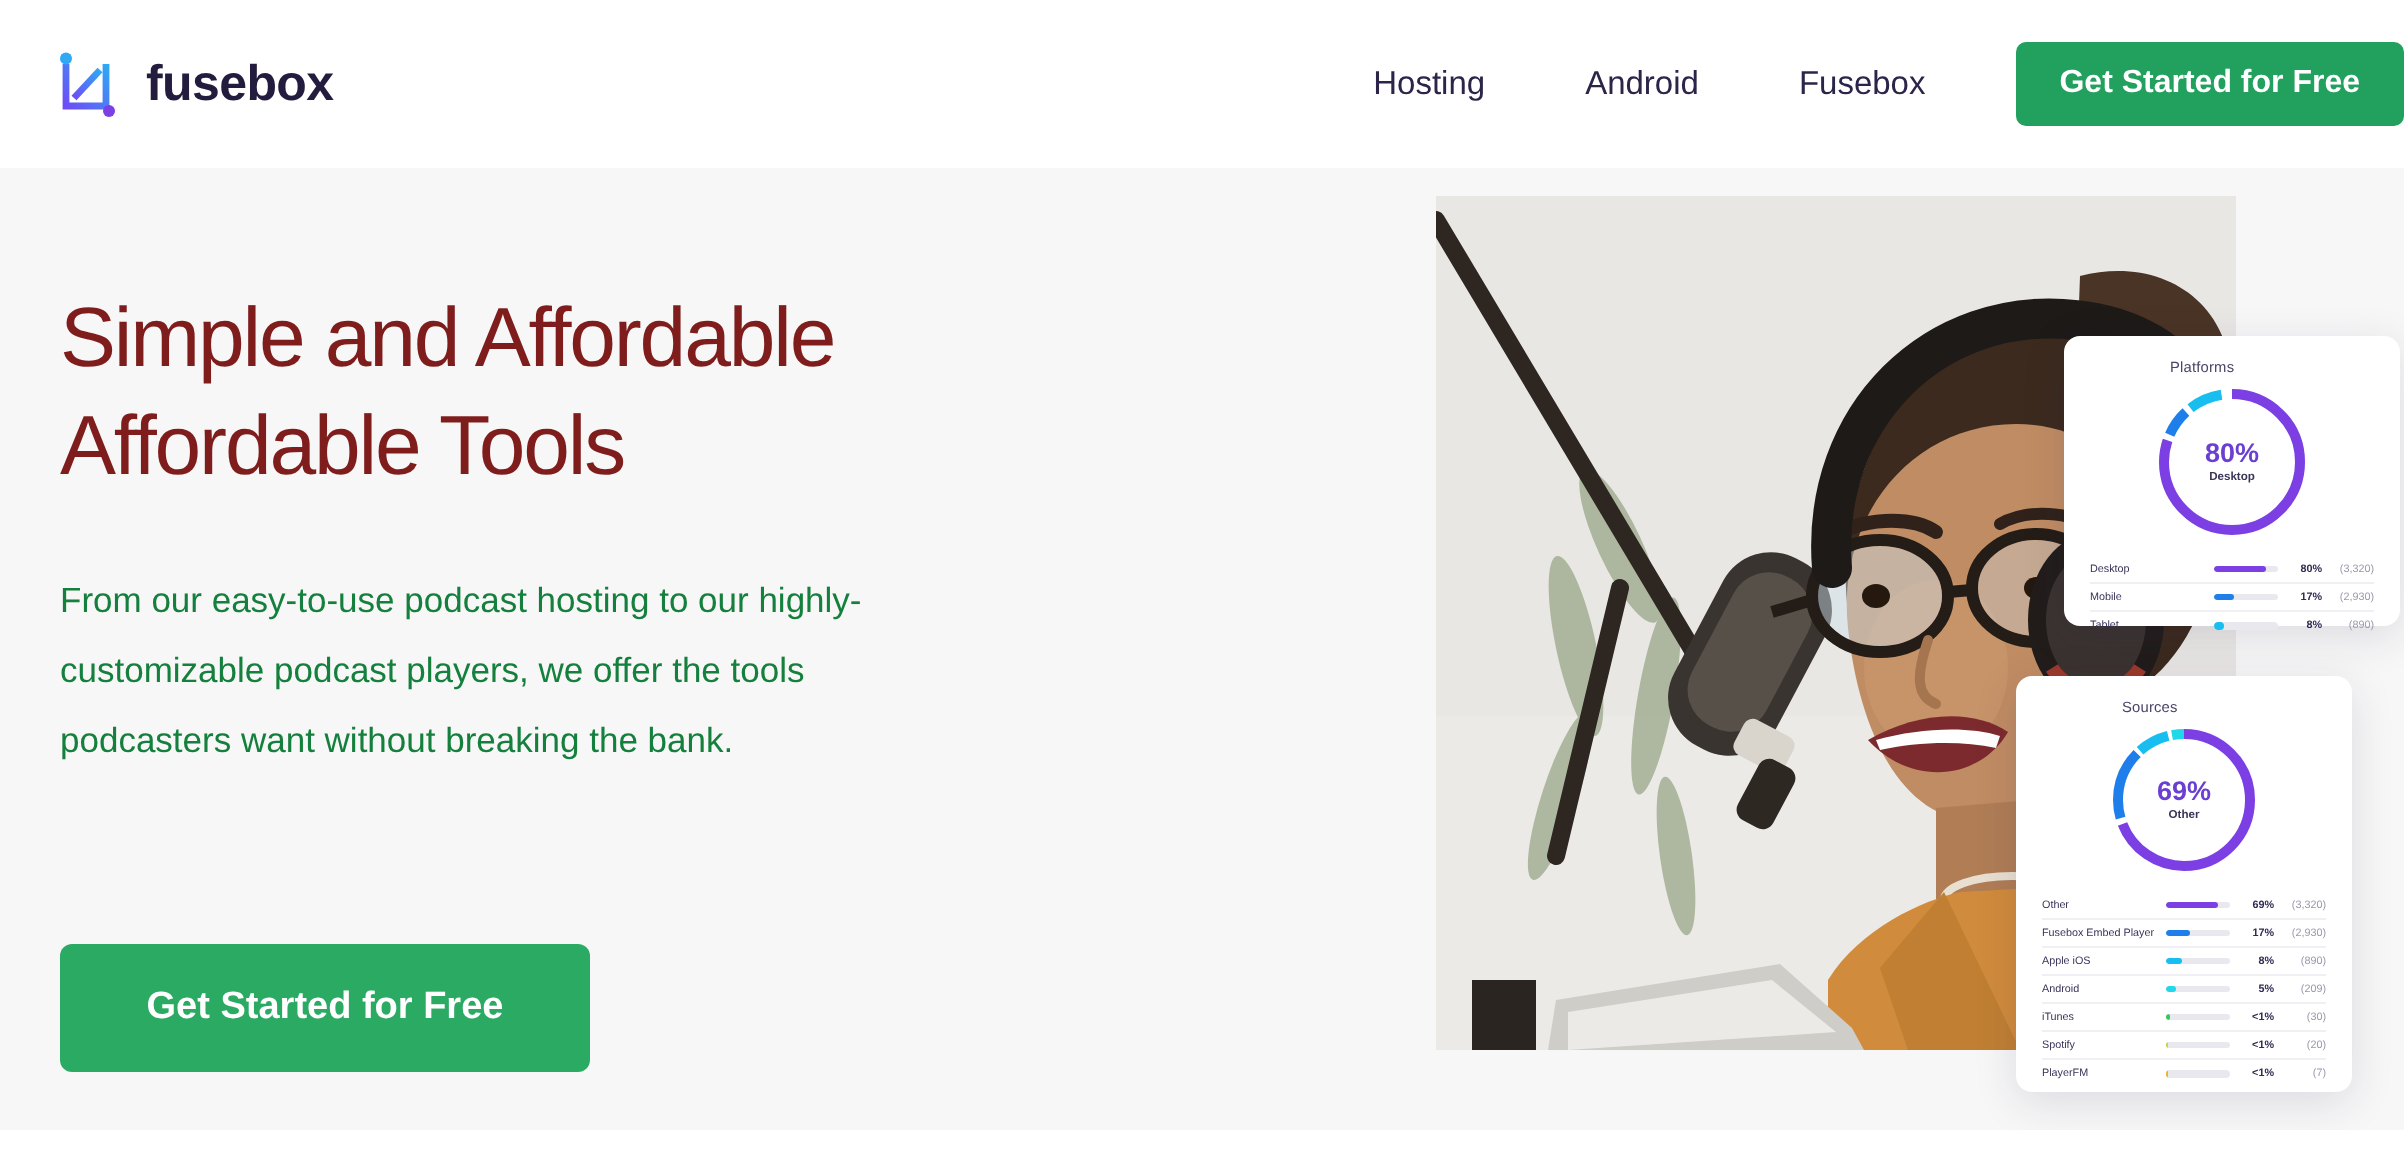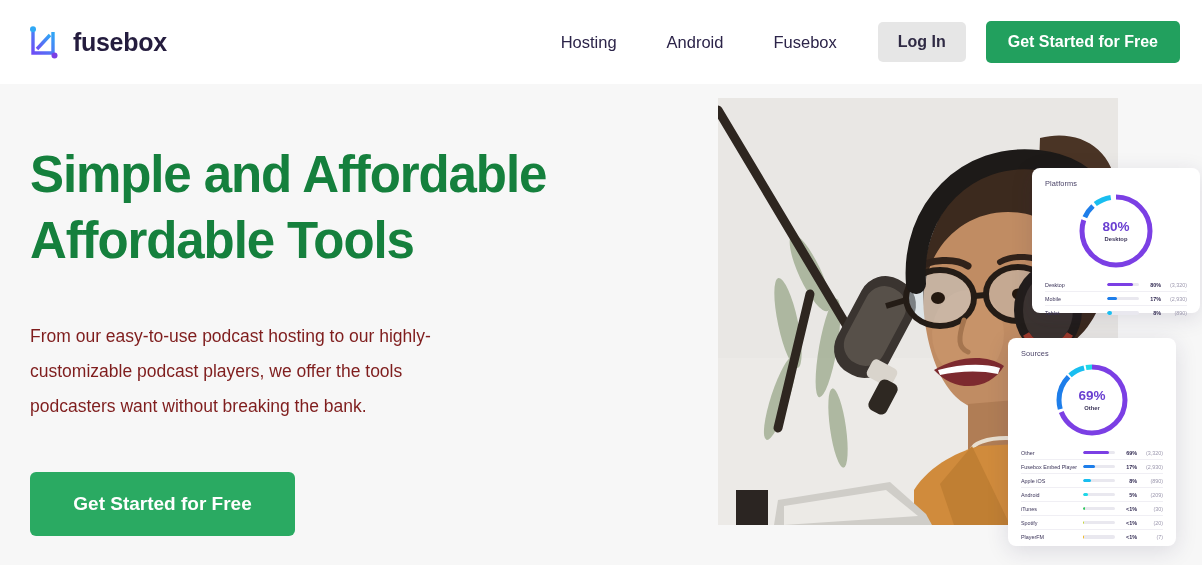--- a/index.html
+++ b/index.html
@@ -15,21 +15,21 @@
   .header {
     position: absolute; top: 0; left: 0; width: 1202px; height: 84px;
     background: #ffffff; z-index: 40;
     display: flex; align-items: center;
   }
   .brand { display: flex; align-items: center; gap: 13px; margin-left: 28px; }
   .logo-mark { width: 32px; height: 34px; display:block; }
   .brand-name {
     font-size: 25px; font-weight: 700; color: #241c3e; letter-spacing: -0.3px;
   }
-  .nav { margin-left: auto; display: flex; align-items: center; gap: 0; margin-right: 22px; }
+  .nav { margin-left: auto; display: flex; align-items: center; gap: 0; }
   .nav-link {
     font-size: 16.5px; color: #2c2449; text-decoration: none;
     padding: 0 25px; cursor: pointer; white-space: nowrap;
   }
   .btn-login {
     margin-left: 16px;
     background: #e6e6e6; color: #2f2a44;
     font-size: 16px; font-weight: 600;
     border: none; border-radius: 5px;
     padding: 11px 20px; cursor: pointer;
@@ -45,26 +45,26 @@
     white-space: nowrap;
   }
 
   
   .hero {
     position: absolute; top: 84px; left: 0; width: 1202px; height: 499px;
     background: #f7f7f7; overflow: hidden;
   }
   .hero-copy { position: absolute; left: 30px; top: 58px; width: 640px; }
   .hero-title {
-    font-size: 51px; line-height: 1.29; font-weight: 700;
-    color: #15803d; letter-spacing: -1.1px;
+    font-size: 42px; line-height: 1.29; font-weight: 400;
+    color: #7f1d1d; letter-spacing: -1.1px;
   }
   .hero-sub {
-    margin-top: 45px;
-    font-size: 17.5px; line-height: 2.0; color: #7f1d1d;
+    margin-top: 33px;
+    font-size: 17.5px; line-height: 2.0; color: #15803d;
     max-width: 450px;
   }
   .btn-cta-hero {
     position: absolute; left: 30px; top: 388px;
     background: #2aaa62; color: #ffffff;
     font-size: 19px; font-weight: 600;
     border: none; border-radius: 6px;
     width: 265px; height: 64px; cursor: pointer;
     font-family: "Liberation Sans", sans-serif;
   }
@@ -82,21 +82,21 @@
     background: #ffffff;
     border-radius: 8px;
     box-shadow: 0 5px 22px rgba(40,30,80,0.13);
     padding: 11px 13px 10px 13px;
     z-index: 20;
   }
   .card-platforms { left: 1032px; top: 84px; width: 168px; height: 145px; }
   .card-sources   { left: 1008px; top: 254px; width: 168px; height: 208px; }
   .card-title {
     font-size: 7.4px; color: #4b4468; font-weight: 400;
-    letter-spacing: 0.1px; margin-bottom: 2px;
+    letter-spacing: 0.1px; margin-bottom: 2px; margin-left: 40px;
   }
   .donut-wrap { display:flex; justify-content:center; align-items:center; }
   .donut { position: relative; }
   .donut-center {
     position: absolute; inset: 0; display:flex; flex-direction:column;
     align-items:center; justify-content:center;
   }
   .donut-pct { font-size: 13.5px; font-weight: 600; color: #6a3fd1; line-height:1; }
   .donut-label { font-size: 5.8px; color: #3b3458; margin-top: 3px; font-weight:600; }
 
@@ -142,21 +142,20 @@
           <circle cx="26.5" cy="30.5" r="3" fill="#7b3fe4"></circle>
         </svg>
       </span>
       <span class="brand-name">fusebox</span>
     </div>
 
     <nav class="nav">
       <a class="nav-link">Hosting</a>
       <a class="nav-link">Android</a>
       <a class="nav-link">Fusebox</a>
-      <button class="btn-login">Log In</button>
       <button class="btn-cta-nav">Get Started for Free</button>
     </nav>
   </div>
 
   <div class="hero">
 
     <div class="hero-copy">
       <h1 class="hero-title">
         <span>Simple and Affordable</span><br>
         <span>Affordable Tools</span>

